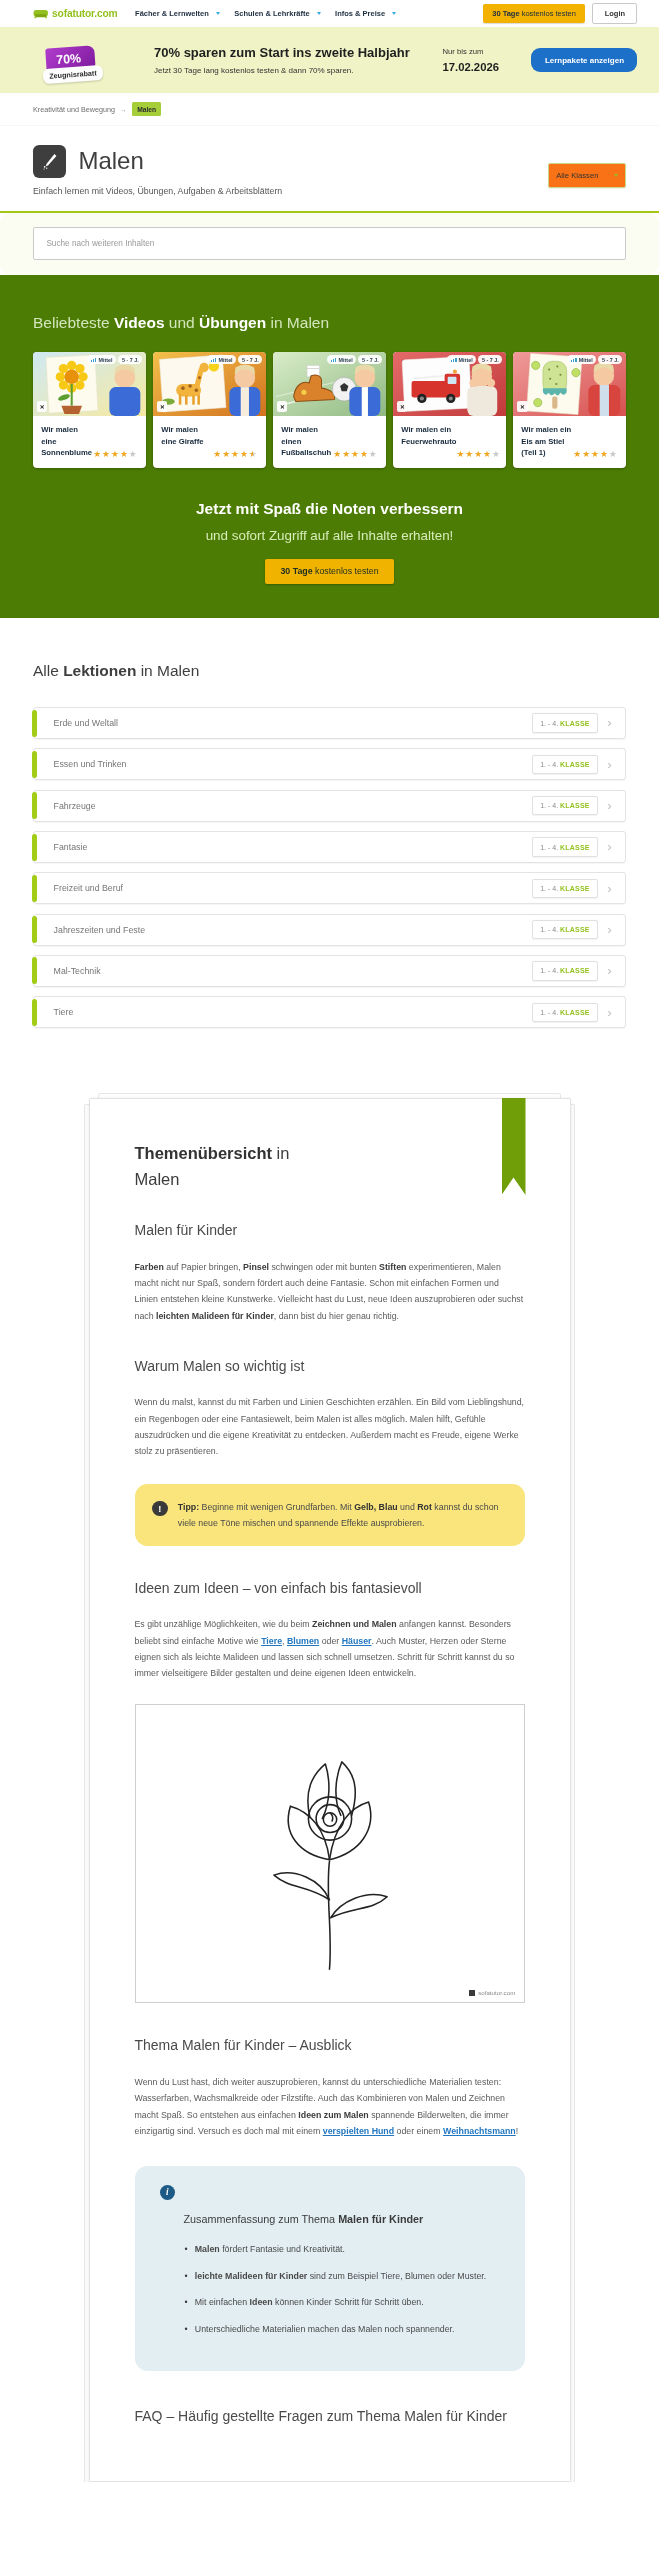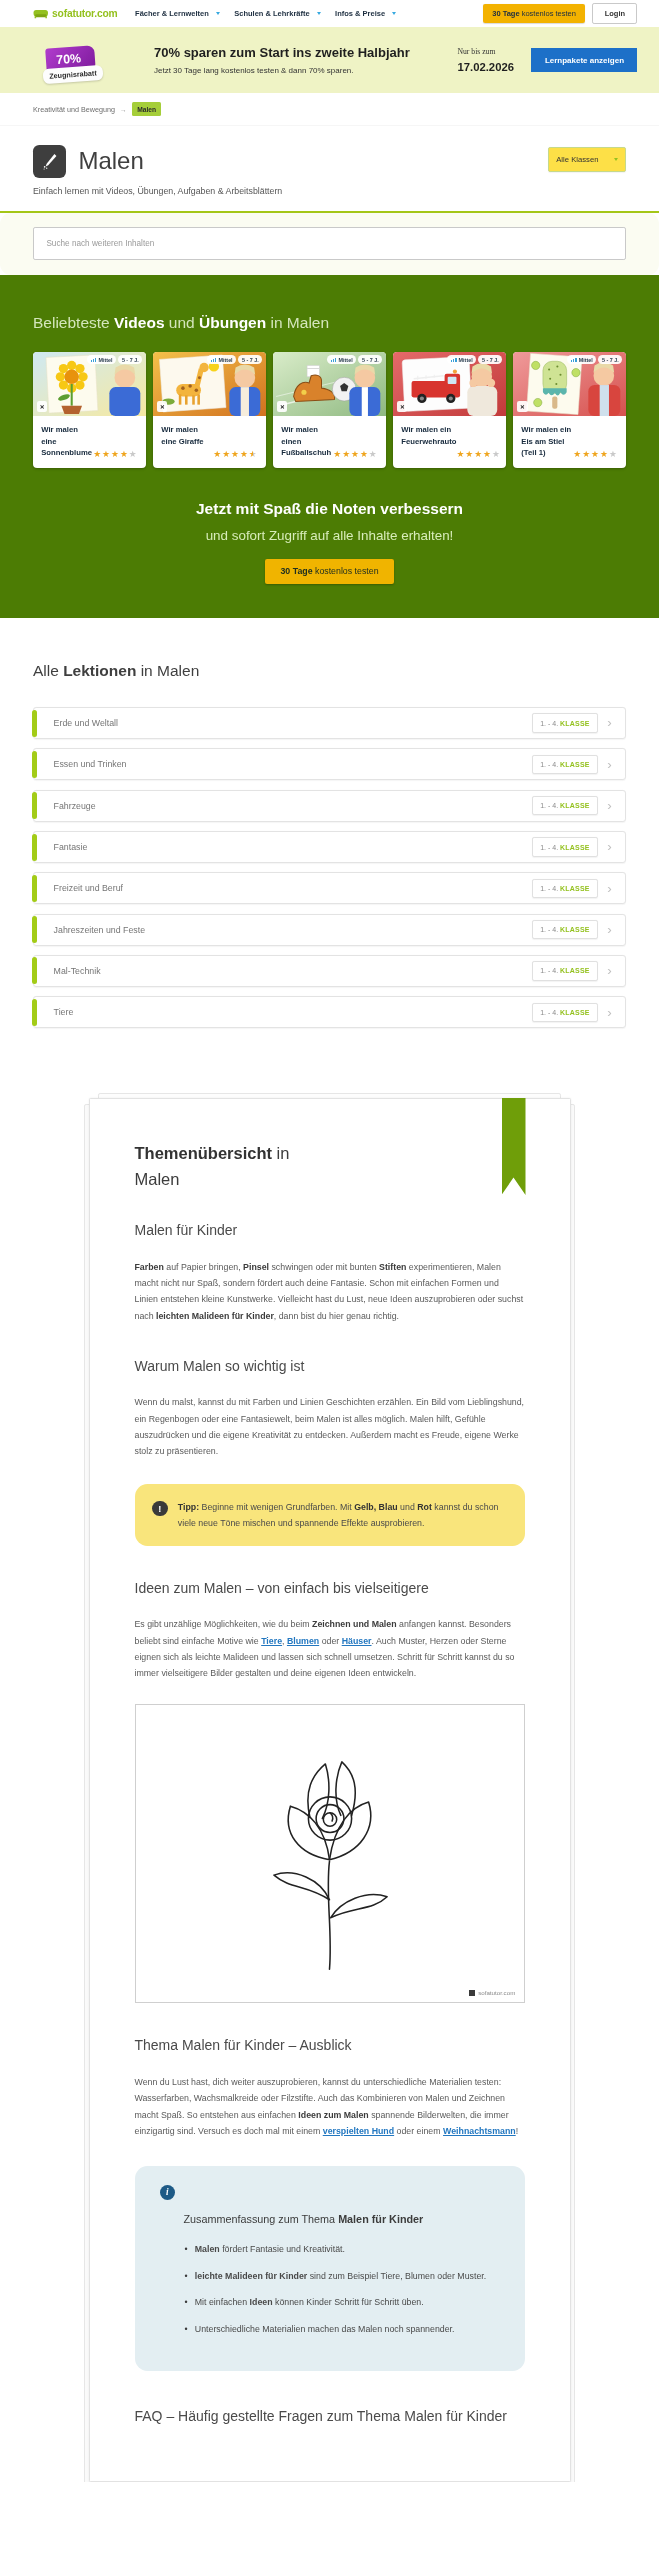--- a/index.html
+++ b/index.html
@@ -21,37 +21,37 @@
 
   
   .promo { background: #eff3c5; height: 66px; display: flex; align-items: center; padding: 0 21.6px 0 46px; position: relative; }
   .promo-badge { position: relative; width: 62px; flex: 0 0 62px; }
   .promo-badge-70 { background: linear-gradient(135deg,#b13ccd,#7c1a9b); color: #fff; font-size: 12.4px; font-weight: bold; padding: 5.2px 13.4px 7.2px 10.3px; border-radius: 3.1px 7.2px 7.2px 3.1px; transform: rotate(-4deg); display: inline-block; }
   .promo-badge-sub { position: absolute; left: -3.1px; top: 20.6px; background: #fdfdfd; border-radius: 6.2px; padding: 3.1px 6.2px; font-size: 7.2px; font-weight: bold; color: #2b2b2b; transform: rotate(-4deg); box-shadow: 0 1px 2.1px rgba(0,0,0,.18); white-space: nowrap; }
   .promo-main { margin-left: 46px; }
   .promo-title { font-size: 13px; font-weight: bold; color: #1f1f1f; }
   .promo-sub { font-size: 8px; color: #333; margin-top: 6.2px; }
   .promo-deadline { margin-left: auto; text-align: left; margin-right: 17.5px; }
-  .promo-deadline-pre { font-size: 7.7px; color: #333; font-family: Liberation Serif, serif; }
+  .promo-deadline-pre { font-size: 7.7px; color: #333; }
   .promo-deadline-date { font-size: 11.3px; font-weight: bold; color: #1f1f1f; margin-top: 4.1px; }
-  .btn-blue { background: #1d70c8; color: #fff; border-radius: 0; padding: 7.2px 13.4px; font-size: 8px; font-weight: bold; cursor: pointer; display: inline-block; }
+  .btn-blue { background: #1d70c8; color: #fff; border-radius: 9px; padding: 7.2px 13.4px; font-size: 8px; font-weight: bold; cursor: pointer; display: inline-block; margin-left: 15px; }
 
   
   .crumbbar { height: 32px; display: flex; align-items: center; padding: 0 33px; background: #fff; box-shadow: 0 0.5px 0 #eee; }
   .crumb-parent { font-size: 7.2px; color: #6d6d6d; cursor: pointer; }
   .crumb-sep { margin: 0 5.2px; color: #9a9a9a; font-size: 6.7px; }
   .crumb-current { background: #a5ce39; color: #2b2b2b; font-size: 6.7px; font-weight: bold; padding: 3.1px 5.2px; border-radius: 1.5px; }
 
   
   .page-head { padding: 19.6px 33px 15.5px; position: relative; }
   .ph-row { display: flex; align-items: center; }
   .ph-icon { width: 33px; height: 33px; border-radius: 6.2px; background: #3e3e3e; display: flex; align-items: center; justify-content: center; }
   .ph-title { font-size: 24px; font-weight: 300; color: #3f3f3f; margin-left: 12.4px; }
   .ph-sub { font-size: 8.8px; color: #555; margin-top: 8.2px; }
-  .class-select { position: absolute; right: 33px; top: 22px; width: 78px; height: 25px; border: 0.5px solid #c6d98a; border-radius: 2.1px; background: #fde047; display: flex; align-items: center; justify-content: space-between; padding: 0 7.2px; cursor: pointer; box-shadow: 0 0.5px 1px rgba(0,0,0,.05); }
+  .class-select { position: absolute; right: 33px; top: 38px; width: 78px; height: 25px; border: 0.5px solid #c6d98a; border-radius: 2.1px; background: #f97316; display: flex; align-items: center; justify-content: space-between; padding: 0 7.2px; cursor: pointer; box-shadow: 0 0.5px 1px rgba(0,0,0,.05); }
   .class-select-label { font-size: 7.7px; color: #333; }
   .select-caret { width: 0; height: 0; border-left: 2.6px solid transparent; border-right: 2.6px solid transparent; border-top: 3.6px solid #94c11f; }
 
   .green-rule { height: 2.1px; background: #a4c617; }
 
   
   .search-band { background: #fbfcf2; padding: 13.4px 33px 15.5px; border-radius: 11px; }
   .search-input { width: 100%; height: 33px; border: 0.5px solid #c9c9c9; border-radius: 2.1px; font-size: 8.2px; padding: 0 12.4px; color: #555; background: #fff; font-family: "Liberation Sans", sans-serif; }
   .search-input::placeholder { color: #9a9a9a; }
 
@@ -522,21 +522,21 @@
     <p class="tc-p"><span class="rich-b">Farben</span><span> auf Papier bringen, </span><span class="rich-b">Pinsel</span><span> schwingen oder mit bunten </span><span class="rich-b">Stiften</span><span> experimentieren, Malen macht nicht nur Spaß, sondern fördert auch deine Fantasie. Schon mit einfachen Formen und Linien entstehen kleine Kunstwerke. Vielleicht hast du Lust, neue Ideen auszuprobieren oder suchst nach </span><span class="rich-b">leichten Malideen für Kinder</span><span>, dann bist du hier genau richtig.</span></p>
 
     <h3 class="tc-h3">Warum Malen so wichtig ist</h3>
     <p class="tc-p">Wenn du malst, kannst du mit Farben und Linien Geschichten erzählen. Ein Bild vom Lieblingshund, ein Regenbogen oder eine Fantasiewelt, beim Malen ist alles möglich. Malen hilft, Gefühle auszudrücken und die eigene Kreativität zu entdecken. Außerdem macht es Freude, eigene Werke stolz zu präsentieren.</p>
 
     <div class="tip-box">
       <span class="tip-ic">!</span>
       <span class="tip-text"><span class="rich-b">Tipp:</span><span> Beginne mit wenigen Grundfarben. Mit </span><span class="rich-b">Gelb, Blau</span><span> und </span><span class="rich-b">Rot</span><span> kannst du schon viele neue Töne mischen und spannende Effekte ausprobieren.</span></span>
     </div>
 
-    <h3 class="tc-h3">Ideen zum Malen – von einfach bis vielseitigere</h3>
+    <h3 class="tc-h3">Ideen zum Ideen – von einfach bis fantasievoll</h3>
     <p class="tc-p"><span>Es gibt unzählige Möglichkeiten, wie du beim </span><span class="rich-b">Zeichnen und Malen</span><span> anfangen kannst. Besonders beliebt sind einfache Motive wie </span><span class="rich-link">Tiere</span><span>, </span><span class="rich-link">Blumen</span><span> oder </span><span class="rich-link">Häuser</span><span>. Auch Muster, Herzen oder Sterne eignen sich als leichte Malideen und lassen sich schnell umsetzen. Schritt für Schritt kannst du so immer vielseitigere Bilder gestalten und deine eigenen Ideen entwickeln.</span></p>
 
     <div class="figure">
       <svg width="155" height="247" viewBox="0 0 300 480">
         <g fill="none" stroke="#222" stroke-width="3" stroke-linecap="round" stroke-linejoin="round">
           <path d="M150 255 C142 320 156 390 150 465"></path>
           <path d="M150 330 C105 300 75 310 42 282 C82 268 132 290 150 330 Z"></path>
           <path d="M152 365 C200 342 232 352 262 324 C222 310 172 332 152 365 Z"></path>
           <path d="M150 252 C90 242 58 200 74 148 C110 158 142 190 150 252 Z"></path>
           <path d="M150 252 C210 238 242 192 226 140 C190 150 160 185 150 252 Z"></path>

